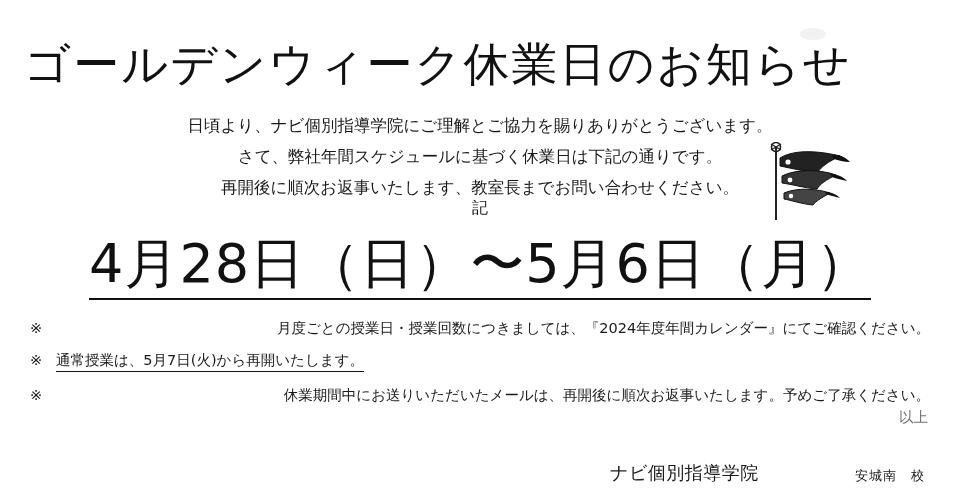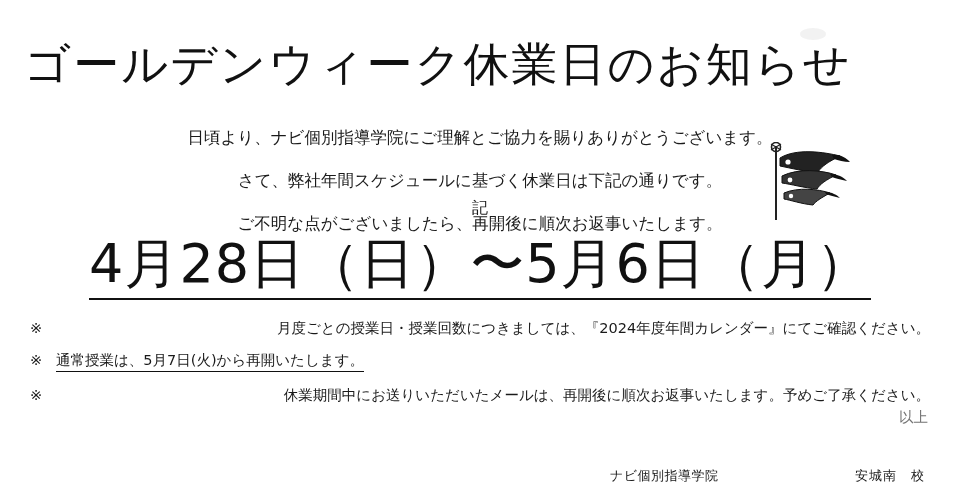--- a/index.html
+++ b/index.html
@@ -39,21 +39,21 @@
     top: 108px;
     left: 0;
     width: 960px;
     text-align: center;
     font-size: 16.5px;
     line-height: 27px;
     color: #1a1a1a;
     font-family: "DejaVu Sans", sans-serif;
   }
   .intro div {
-    margin: 16px;
+    margin: 4px;
     padding: 0;
   }
   .ki {
     position: absolute;
     top: 198px;
     left: 0;
     width: 960px;
     text-align: center;
     font-size: 16px;
     color: #1a1a1a;
@@ -110,21 +110,21 @@
     top: 408px;
     right: 32px;
     font-size: 14.5px;
     font-family: "DejaVu Sans", sans-serif;
     color: #737373;
   }
   .footer-school {
     position: absolute;
     bottom: 10px;
     left: 610px;
-    font-size: 13px;
+    font-size: 18px;
     letter-spacing: 0.5px;
     font-family: "DejaVu Sans", sans-serif;
     color: #1a1a1a;
   }
   .footer-branch {
     position: absolute;
     bottom: 10px;
     left: 855px;
     font-size: 13px;
     letter-spacing: 1px;
@@ -154,21 +154,21 @@
 
 <div class="page">
 
   <div class="smudge"></div>
 
   <div class="title">ゴールデンウィーク休業日のお知らせ</div>
 
   <div class="intro">
     <div>日頃より、ナビ個別指導学院にご理解とご協力を賜りありがとうございます。</div>
     <div>さて、弊社年間スケジュールに基づく休業日は下記の通りです。</div>
-    <div>ご不明な点がございましたら、再開後に順次お返事いたします。</div>
+    <div>再開後に順次お返事いたします、教室長までお問い合わせください。</div>
   </div>
 
   <div class="ki">記</div>
 
   <div class="bigdate">
     <span class="u">4月28日（日）〜5月6日（月）</span>
   </div>
 
   <div class="koinobori">
     <svg width="110" height="80" viewBox="0 0 110 80" xmlns="http://www.w3.org/2000/svg">

